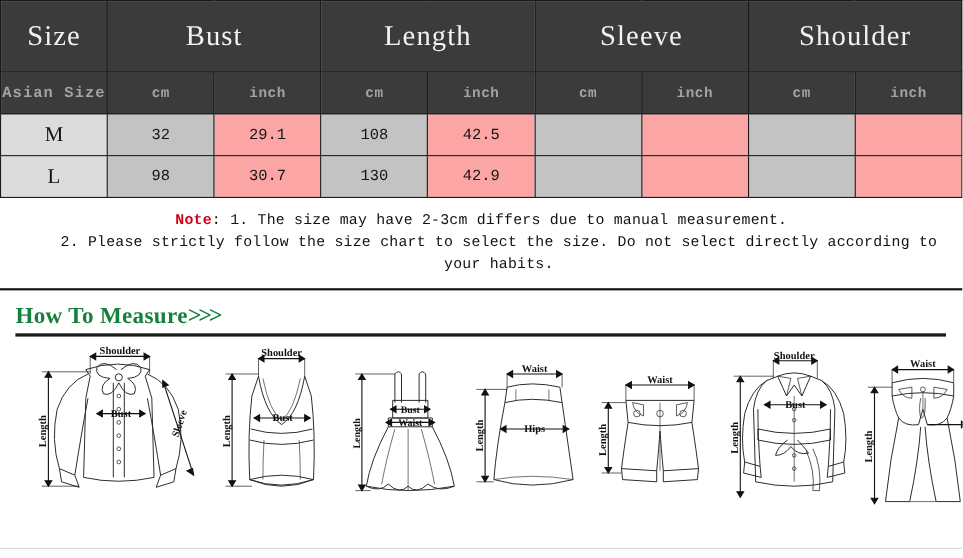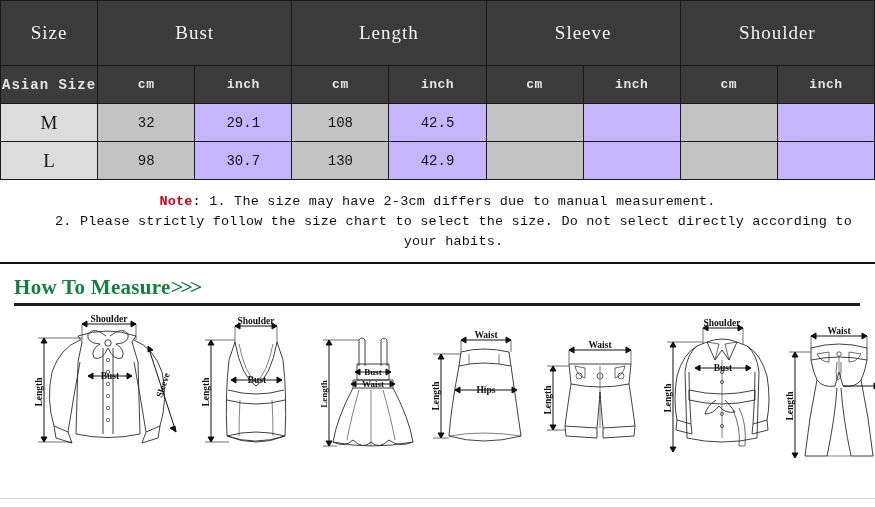--- a/index.html
+++ b/index.html
@@ -24,46 +24,46 @@
     border: 1px solid #1a1a1a;
     text-align: center;
     vertical-align: middle;
     padding: 0;
   }
   .grp-head {
     background: #3b3b3b;
     color: #f2f2f2;
     height: 65px;
     font-family: "Liberation Serif", "DejaVu Serif", serif;
-    font-size: 19px;
+    font-size: 26px;
     font-weight: 400;
     letter-spacing: 1px;
   }
   .unit-head {
     background: #3b3b3b;
-    color: #e5e5e5;
+    color: #a3a3a3;
     height: 38px;
     font-family: "Liberation Mono", "DejaVu Sans Mono", monospace;
     font-size: 13px;
     font-weight: bold;
     letter-spacing: 0.5px;
   }
   .unit-head.wide {
     font-size: 14px;
     letter-spacing: 1px;
   }
   .row-cell {
     height: 38px;
     font-family: "Liberation Mono", "DejaVu Sans Mono", monospace;
     font-size: 14px;
     color: #141414;
   }
   .c-size { background: #dcdcdc; font-family:"Liberation Serif","DejaVu Serif",serif; font-size: 19px; }
   .c-cm   { background: #c3c3c3; }
-  .c-in   { background: #c4b5fd; }
+  .c-in   { background: #fca5a5; }
 
   
   .note-block {
     padding: 12px 14px 10px 14px;
     text-align: center;
     font-family: "Liberation Mono", "DejaVu Sans Mono", monospace;
     font-size: 13.5px;
     line-height: 20px;
     color: #111;
     letter-spacing: 0.2px;

